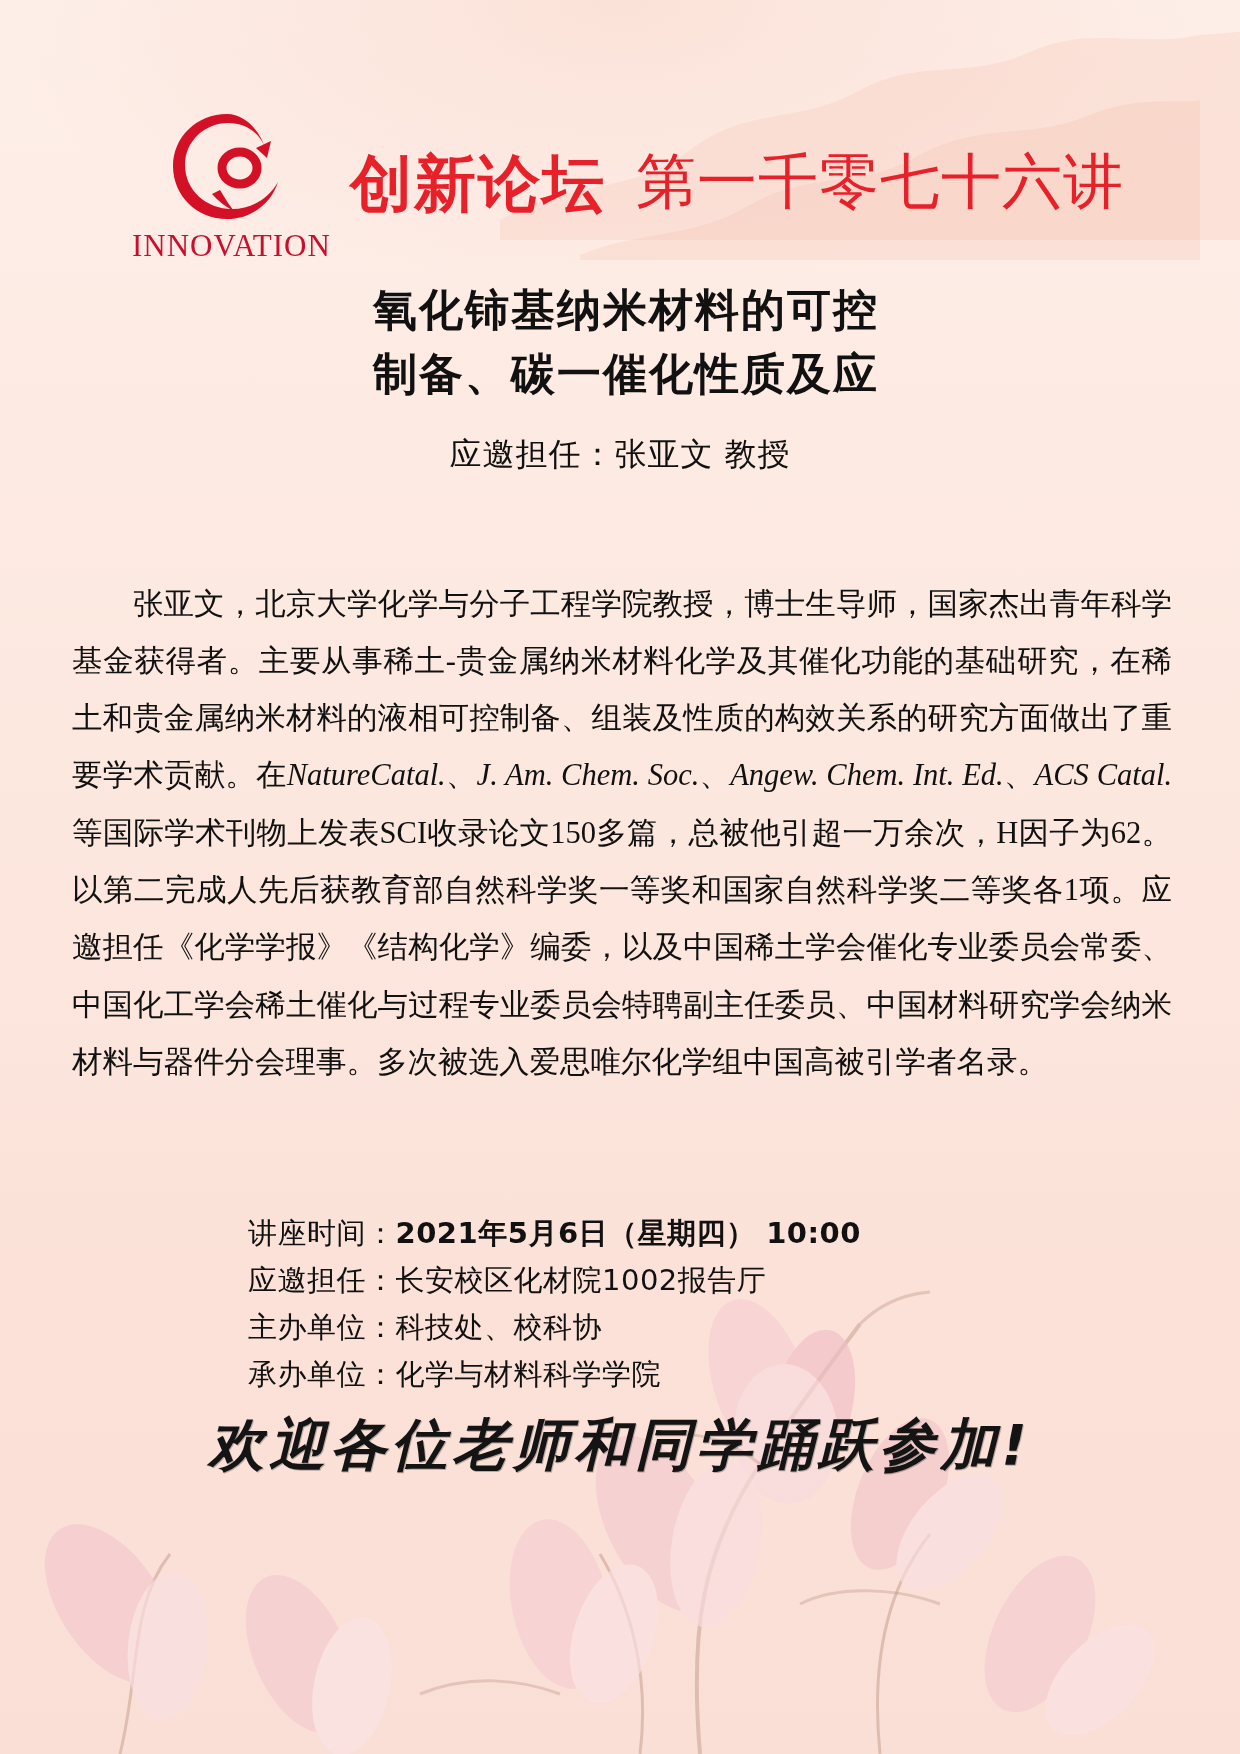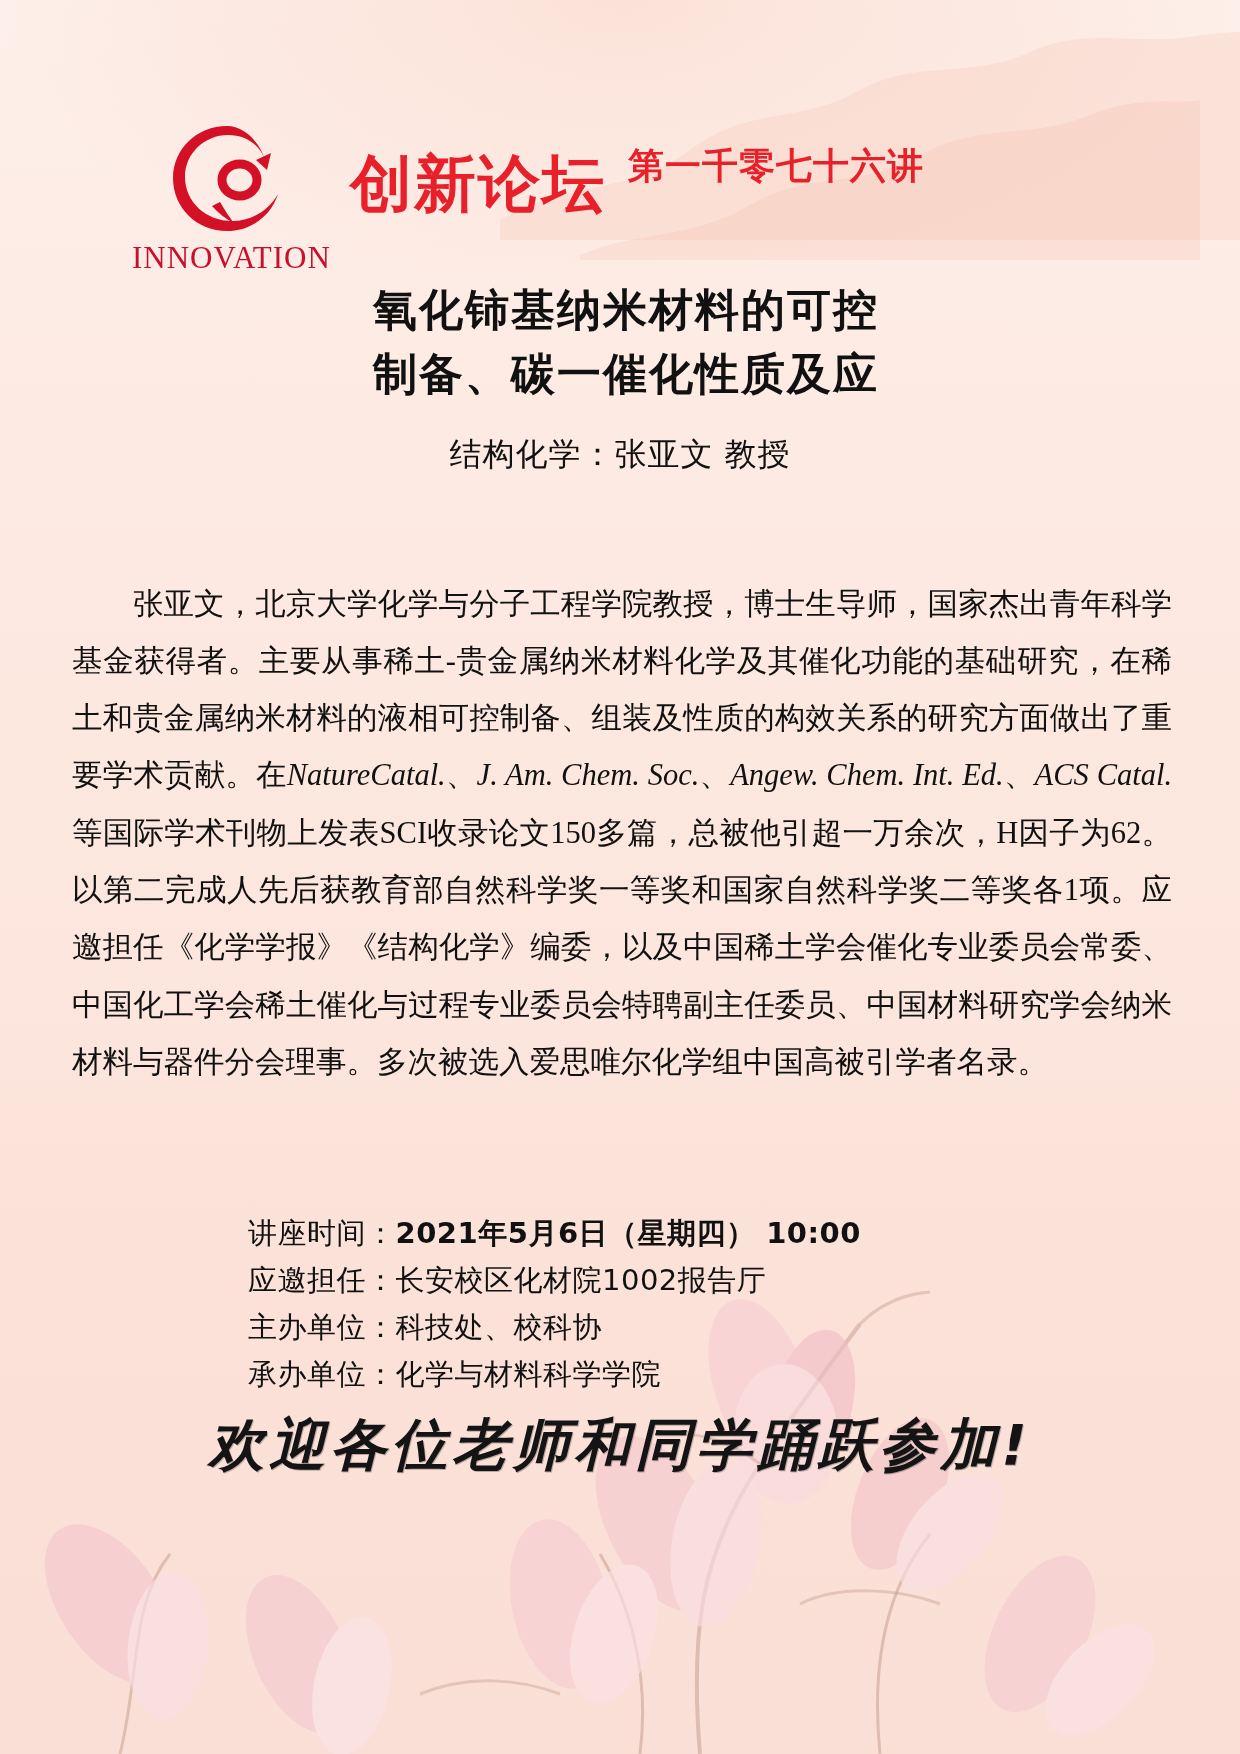--- a/index.html
+++ b/index.html
@@ -41,21 +41,21 @@
     position: absolute;
     top: 70px; right: 40px;
     width: 620px; height: 190px;
     opacity: .45;
   }
 
   
   .logo-block {
     position: absolute;
     left: 132px;
-    top: 120px;
+    top: 108px;
     width: 190px;
     text-align: right;
   }
   .logo-mark {
     width: 118px;
     height: 118px;
     margin: 0 auto;
     position: relative;
   }
   .logo-text {
@@ -79,24 +79,25 @@
   }
   .forum-title {
     font-family: "DejaVu Sans", sans-serif;
     font-size: 62px;
     font-weight: bold;
     color: #e8202a;
     letter-spacing: 2px;
   }
   .session-no {
     font-family: "DejaVu Sans", sans-serif;
-    font-size: 36px;
-    font-weight: bold;
+    font-size: 60px;
+    font-weight: normal;
     color: #e8202a;
     letter-spacing: 1px;
+    margin-left: 8px;
   }
 
   
   .talk-title {
     position: absolute;
     top: 278px;
     left: 12px; right: 0;
     text-align: center;
     font-family: "DejaVu Sans", sans-serif;
     font-size: 44px;
@@ -206,21 +207,21 @@
     <span class="forum-title">创新论坛</span>
     <span class="session-no">第一千零七十六讲</span>
   </div>
 
   <div class="talk-title">
     <div>氧化铈基纳米材料的可控</div>
     <div>制备、碳一催化性质及应</div>
   </div>
 
   <div class="speaker-block">
-    <div>结构化学：张亚文  教授</div>
+    <div>应邀担任：张亚文  教授</div>
   </div>
 
   <p class="bio"><span>张亚文，北京大学化学与分子工程学院教授，博士生导师，国家杰出青年科学基金获得者。主要从事稀土-贵金属纳米材料化学及其催化功能的基础研究，在稀土和贵金属纳米材料的液相可控制备、组装及性质的构效关系的研究方面做出了重要学术贡献。在</span><i>NatureCatal.</i><span>、</span><i>J. Am. Chem. Soc.</i><span>、</span><i>Angew. Chem. Int. Ed.</i><span>、</span><i>ACS Catal.</i><span>等国际学术刊物上发表SCI收录论文150多篇，总被他引超一万余次，H因子为62。以第二完成人先后获教育部自然科学奖一等奖和国家自然科学奖二等奖各1项。应邀担任《化学学报》《结构化学》编委，以及中国稀土学会催化专业委员会常委、中国化工学会稀土催化与过程专业委员会特聘副主任委员、中国材料研究学会纳米材料与器件分会理事。多次被选入爱思唯尔化学组中国高被引学者名录。</span></p>
 
   <div class="details">
     <div class="row">
       <span>讲座时间：</span><b>2021年5月6日（星期四）  10:00</b>
     </div>
     <div class="row">
       <span>应邀担任：</span><span>长安校区化材院1002报告厅</span>

